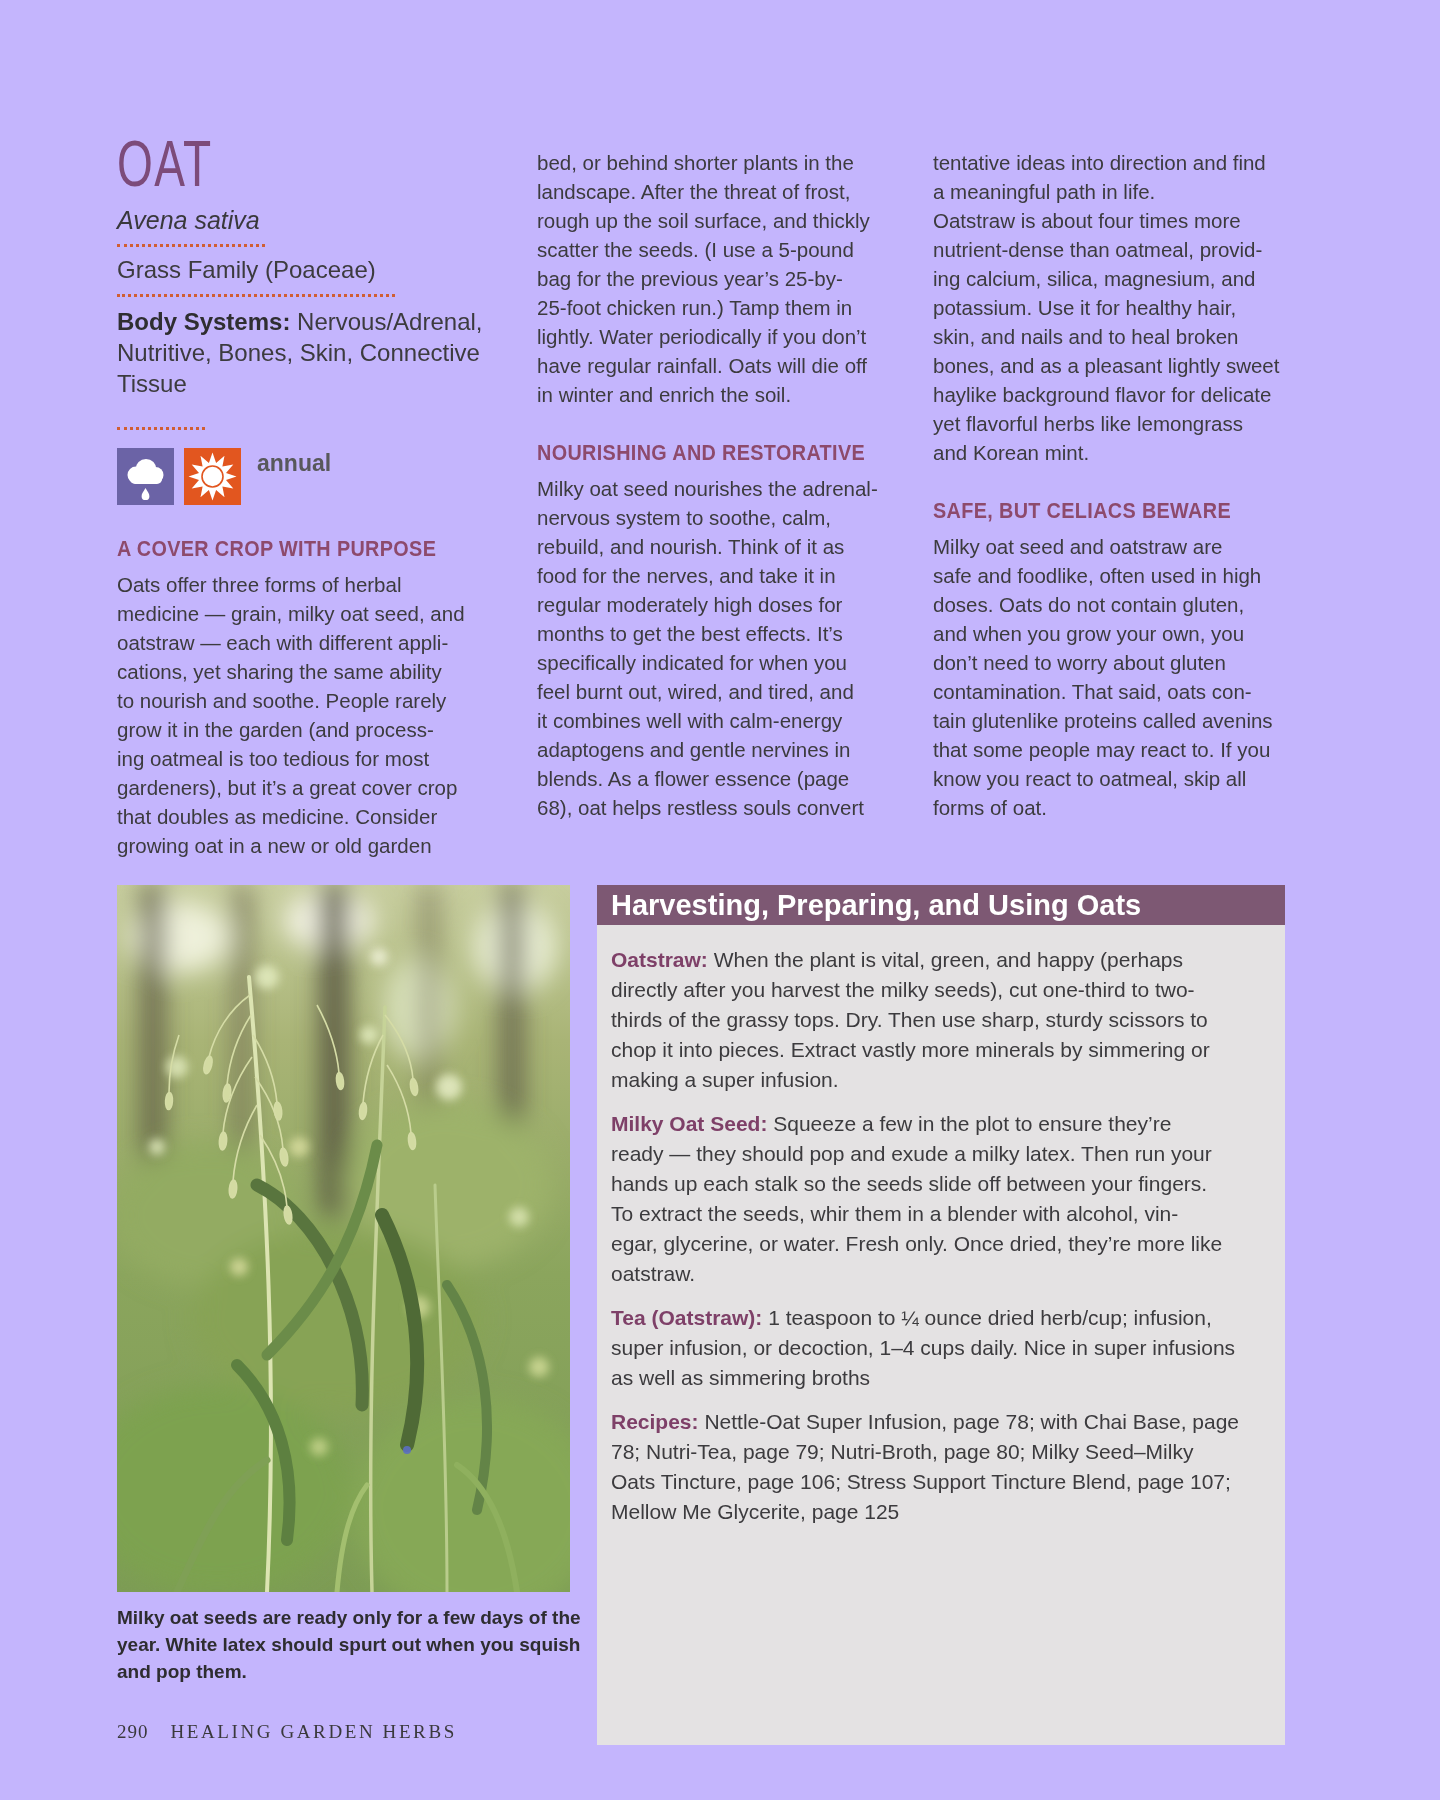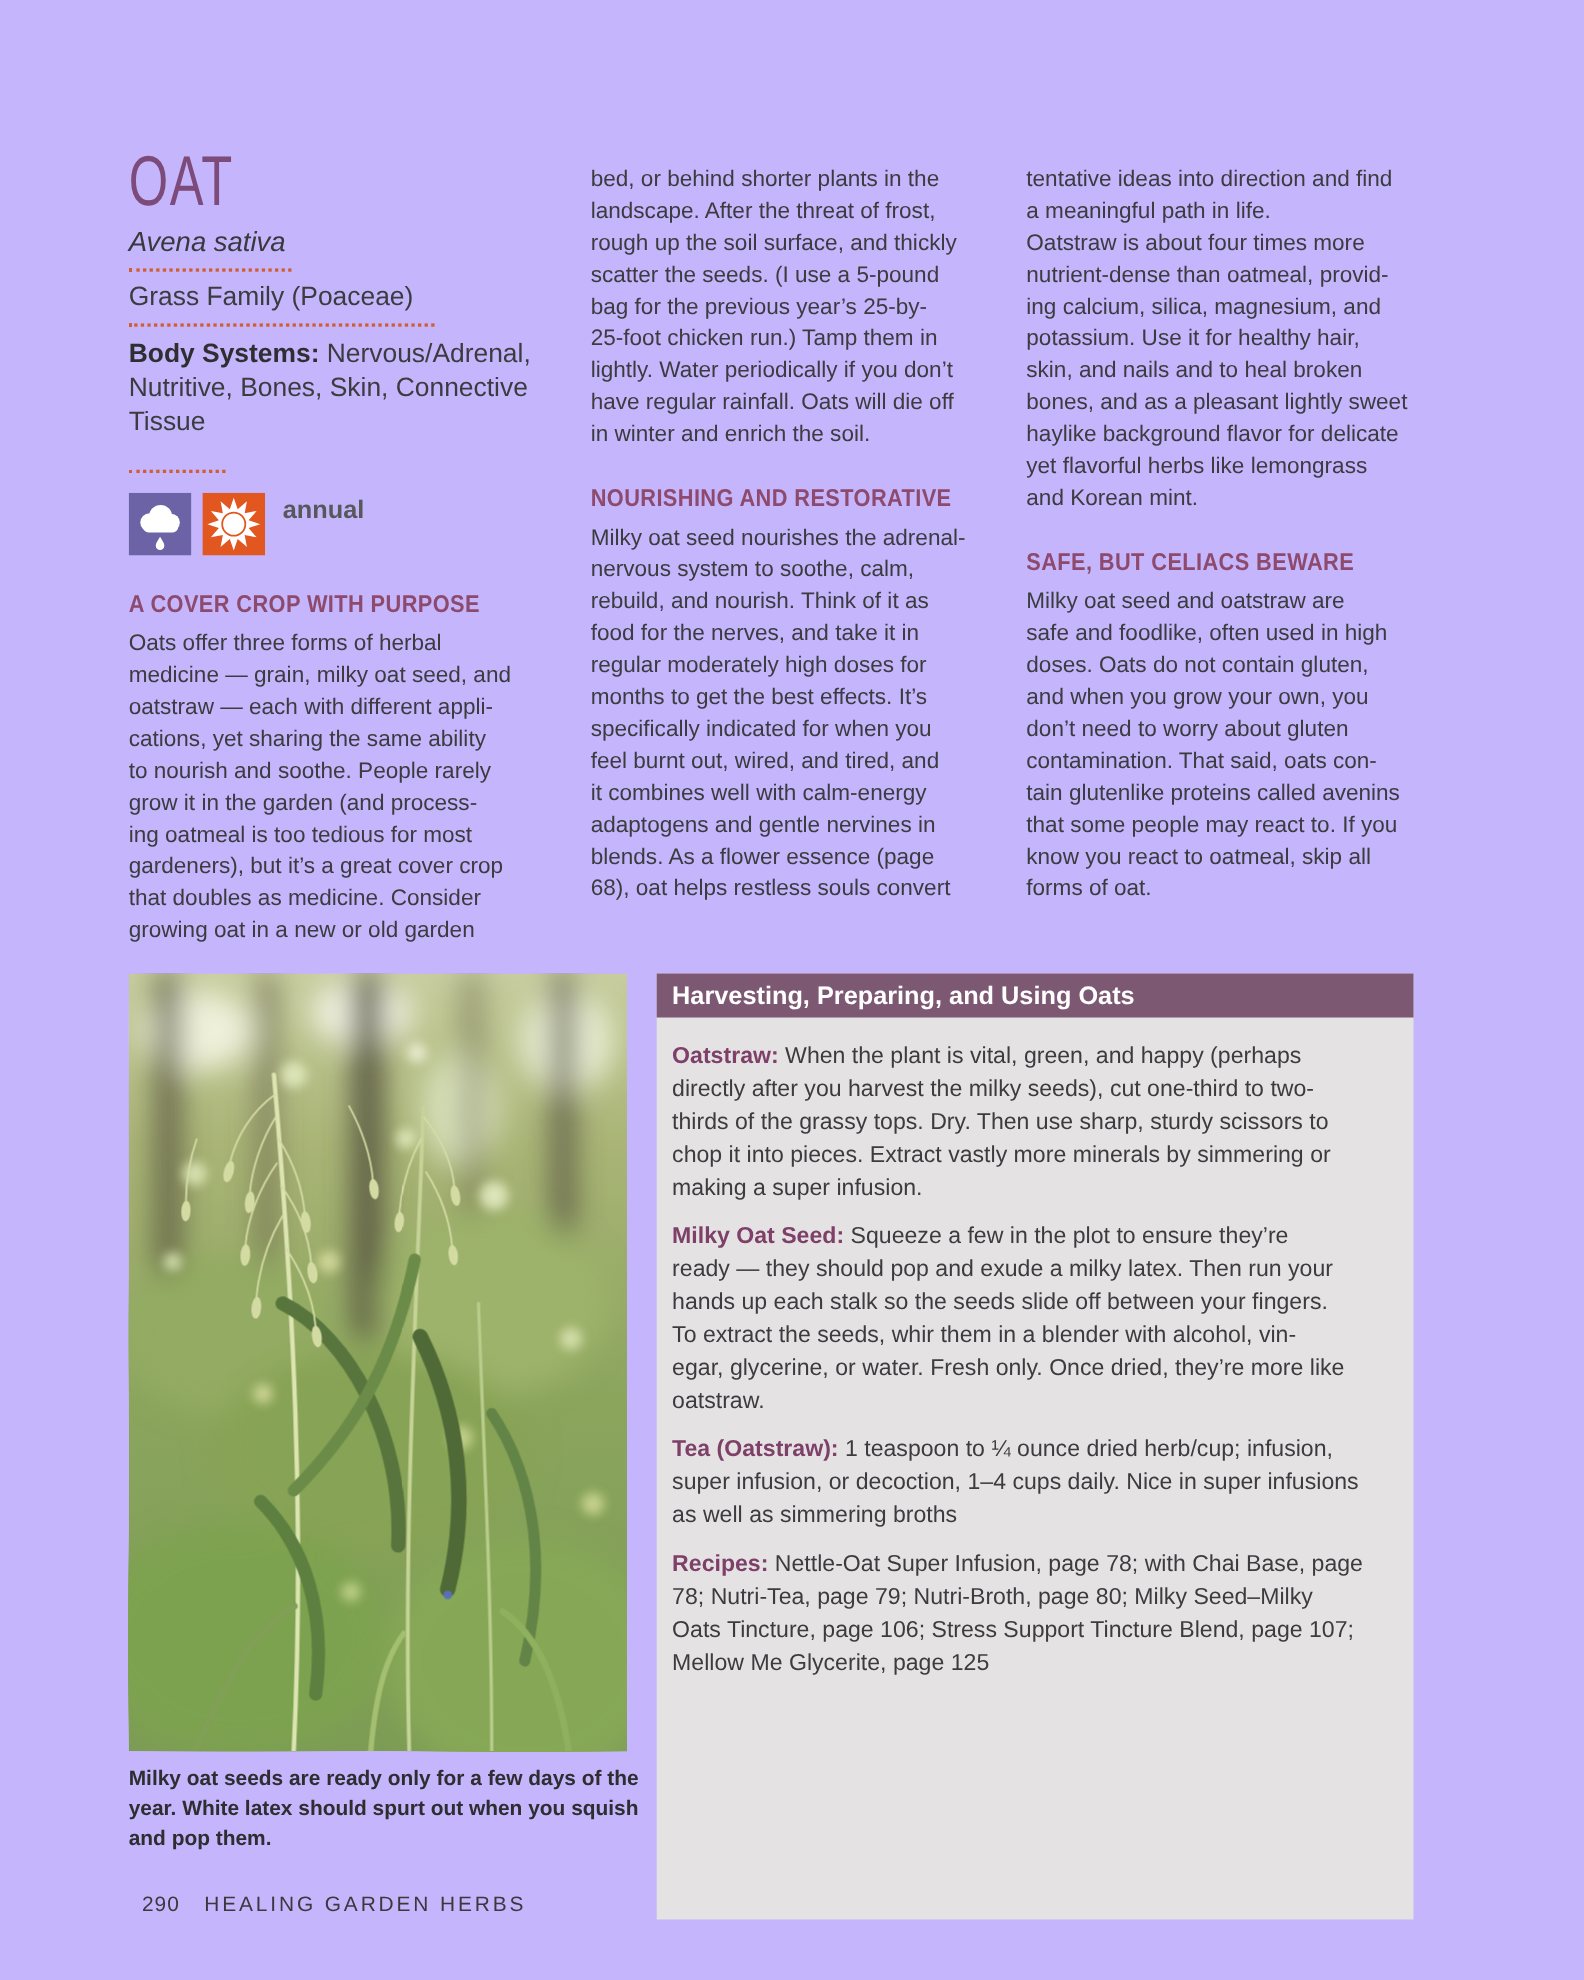--- a/index.html
+++ b/index.html
@@ -30,29 +30,29 @@
   .lifecycle{font-size:23px;color:#58585b;margin-left:6px;margin-top:2px;font-weight:bold;}
   h3.sec{color:var(--heading);font-size:22px;font-weight:700;letter-spacing:.4px;
          transform:scaleX(.9);transform-origin:left;margin:32px 0 9px;line-height:24px;white-space:nowrap;}
   .col2 h3.sec,.col3 h3.sec{margin-top:32px;}
 
   .photo{position:absolute;left:117px;top:885px;width:453px;height:707px;overflow:hidden;}
   .caption{position:absolute;left:117px;top:1604px;width:470px;font-size:19px;line-height:27px;
            font-weight:700;color:#2e2d30;white-space:pre-line;}
 
   .box{position:absolute;left:597px;top:885px;width:688px;height:860px;background:var(--boxbg);}
-  .box-header{background:var(--boxheader);color:#fff;font-size:23px;font-weight:700;
+  .box-header{background:var(--boxheader);color:#fff;font-size:29px;font-weight:700;
               height:40px;line-height:40px;padding-left:14px;}
   .box-body{padding:20px 24px 0 14px;}
   .box-item{font-size:21px;line-height:30px;margin-bottom:14px;}
   .box-item .lead{font-weight:700;color:var(--label);}
   .box-item .bt{white-space:pre-line;}
   .bullet-row{display:flex;font-size:21px;line-height:30px;}
   .bullet-row .dot{width:26px;}
-  .footer{position:absolute;left:129px;top:1721px;font-size:19px;color:#3a393c;display:flex;align-items:flex-end;}
+  .footer{position:absolute;left:117px;top:1721px;font-size:19px;color:#3a393c;display:flex;align-items:flex-end;font-family:Liberation Serif, serif;}
   .footer .pn{letter-spacing:1px;}
   .footer .bk{margin-left:22px;letter-spacing:2.6px;}
 </style>
 </head>
 <body>
 
 <div class="page">
 
   <div class="col col1">
     <h1 class="title">OAT</h1>

